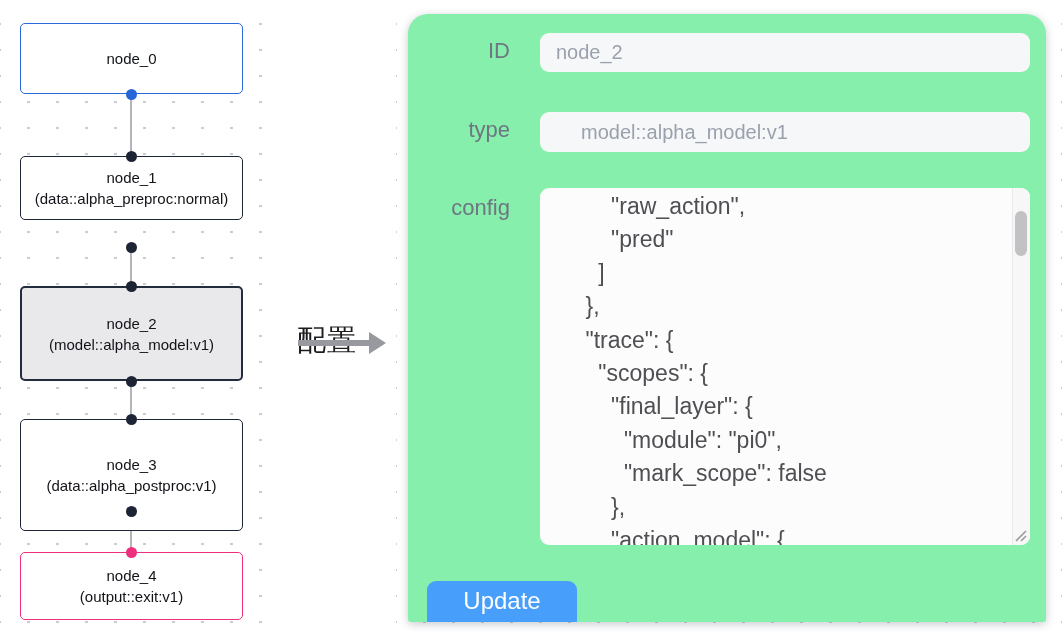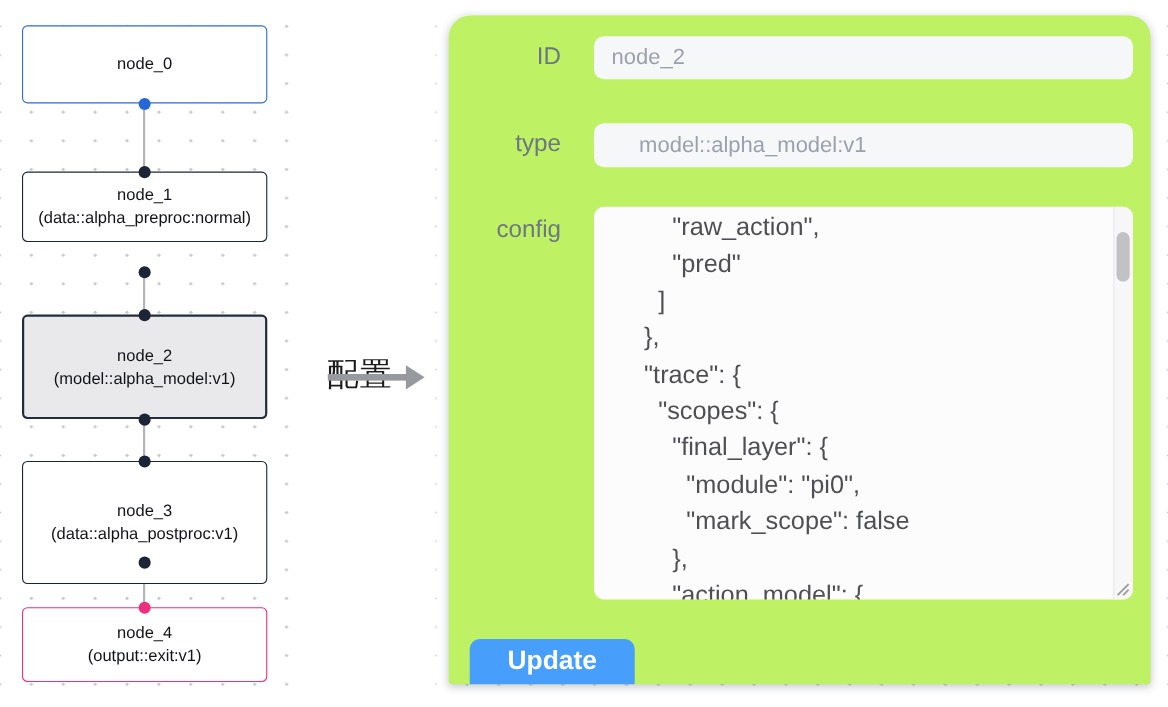--- a/index.html
+++ b/index.html
@@ -45,21 +45,21 @@
     position: absolute; left: 297px; top: 301px; width: 70px;
     font-size: 29px; color: #1c1c1c; letter-spacing: 1px; margin-top: 20px;
   }
   .arrow-shaft { position: absolute; left: 298px; top: 340px; width: 72px; height: 6px; background: #98999e; }
   .arrow-head  { position: absolute; left: 369px; top: 332px; width: 0; height: 0;
     border-left: 17px solid #98999e; border-top: 11px solid transparent; border-bottom: 11px solid transparent; }
 
   
   .panel {
     position: absolute; left: 408px; top: 14px; width: 638px; height: 608px;
-    background: #bef264; border-radius: 20px 20px 3px 3px; overflow: hidden;
+    background: #86efac; border-radius: 20px 20px 3px 3px; overflow: hidden;
     box-shadow: 0 2px 8px rgba(30,40,60,0.25);
   }
   .field-label {
     position: absolute; left: 0; width: 102px; text-align: right;
     font-size: 22px; color: #6d7682;
   }
   .lbl-id     { top: 24px; }
   .lbl-type   { top: 103px; }
   .lbl-config { top: 181px; padding-left: 16px; }
 
@@ -87,21 +87,21 @@
   }
   .scroll-thumb {
     position: absolute; right: 3px; top: 23px; width: 12px; height: 45px;
     background: #c2c2c5; border-radius: 6px;
   }
   .resize-handle { position: absolute; right: 2px; bottom: 2px; width: 16px; height: 16px; }
 
   .update-btn {
     position: absolute; left: 19px; top: 567px; width: 150px; height: 48px;
     background: #479efb; border: none; border-radius: 9px;
-    color: #ffffff; font-size: 24px; font-weight: 700;
+    color: #ffffff; font-size: 24px; font-weight: 400;
     font-family: "Liberation Sans", sans-serif;
     display: flex; align-items: flex-start; justify-content: center;
     padding-top: 6px; cursor: pointer;
   }
 </style>
 </head>
 <body>
 
 <div class="stage">
 

